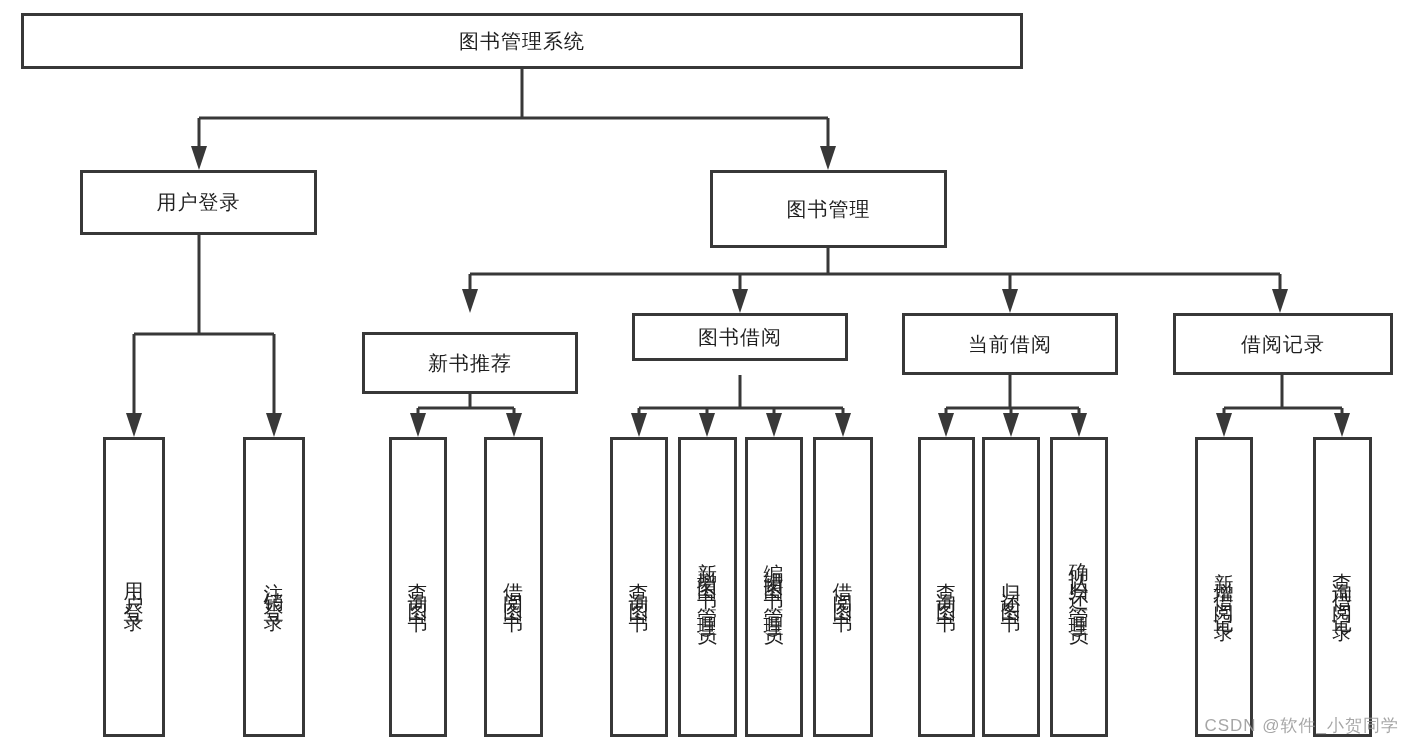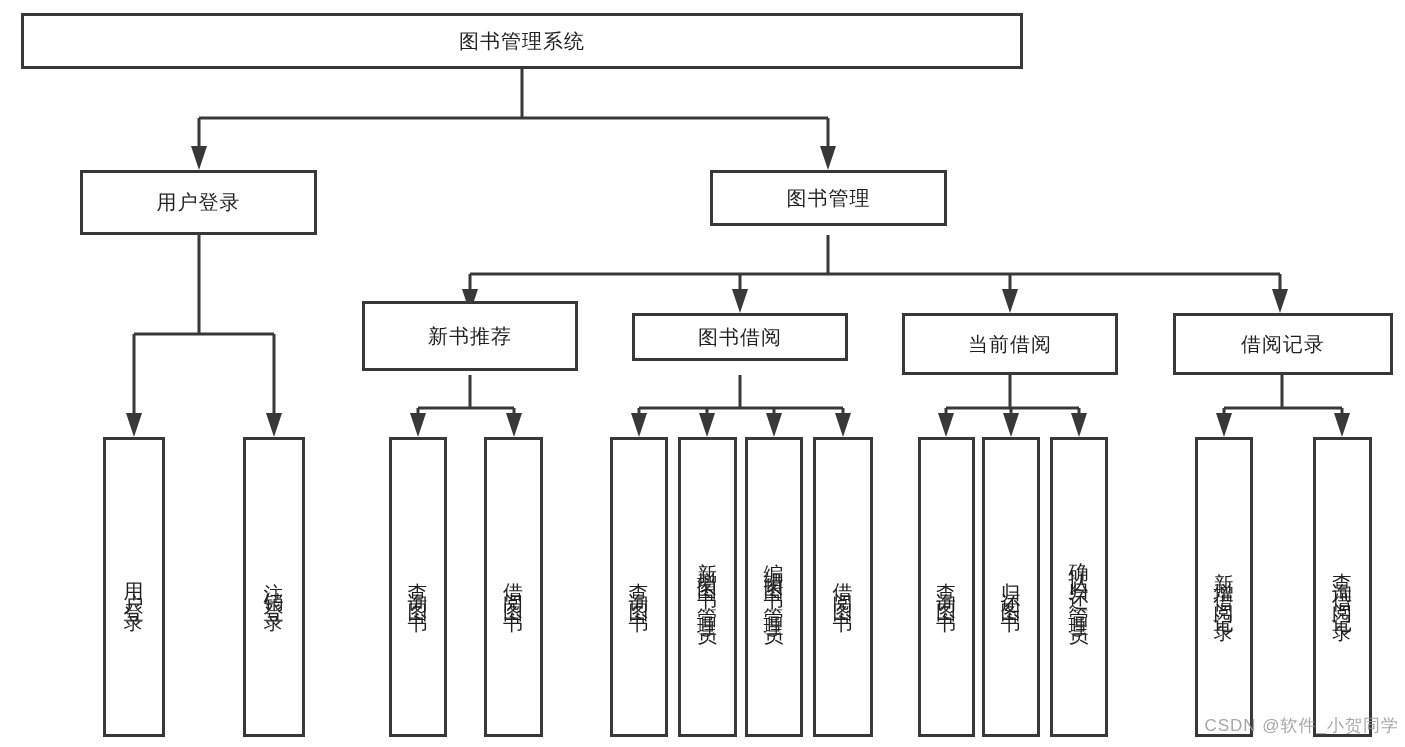--- a/index.html
+++ b/index.html
@@ -100,25 +100,25 @@
     </g>
   </svg>
 
   <div class="box" style="left:21px;top:13px;width:1002px;height:56px">
     <span class="hlabel">图书管理系统</span>
   </div>
 
   <div class="box" style="left:80px;top:170px;width:237px;height:65px">
     <span class="hlabel">用户登录</span>
   </div>
-  <div class="box" style="left:710px;top:170px;width:237px;height:56px">
+  <div class="box" style="left:710px;top:170px;width:237px;height:78px">
     <span class="hlabel">图书管理</span>
   </div>
 
-  <div class="box" style="left:362px;top:301px;width:216px;height:70px">
+  <div class="box" style="left:362px;top:332px;width:216px;height:62px">
     <span class="hlabel">新书推荐</span>
   </div>
   <div class="box" style="left:632px;top:313px;width:216px;height:48px">
     <span class="hlabel">图书借阅</span>
   </div>
   <div class="box" style="left:902px;top:313px;width:216px;height:62px">
     <span class="hlabel">当前借阅</span>
   </div>
   <div class="box" style="left:1173px;top:313px;width:220px;height:62px">
     <span class="hlabel">借阅记录</span>

